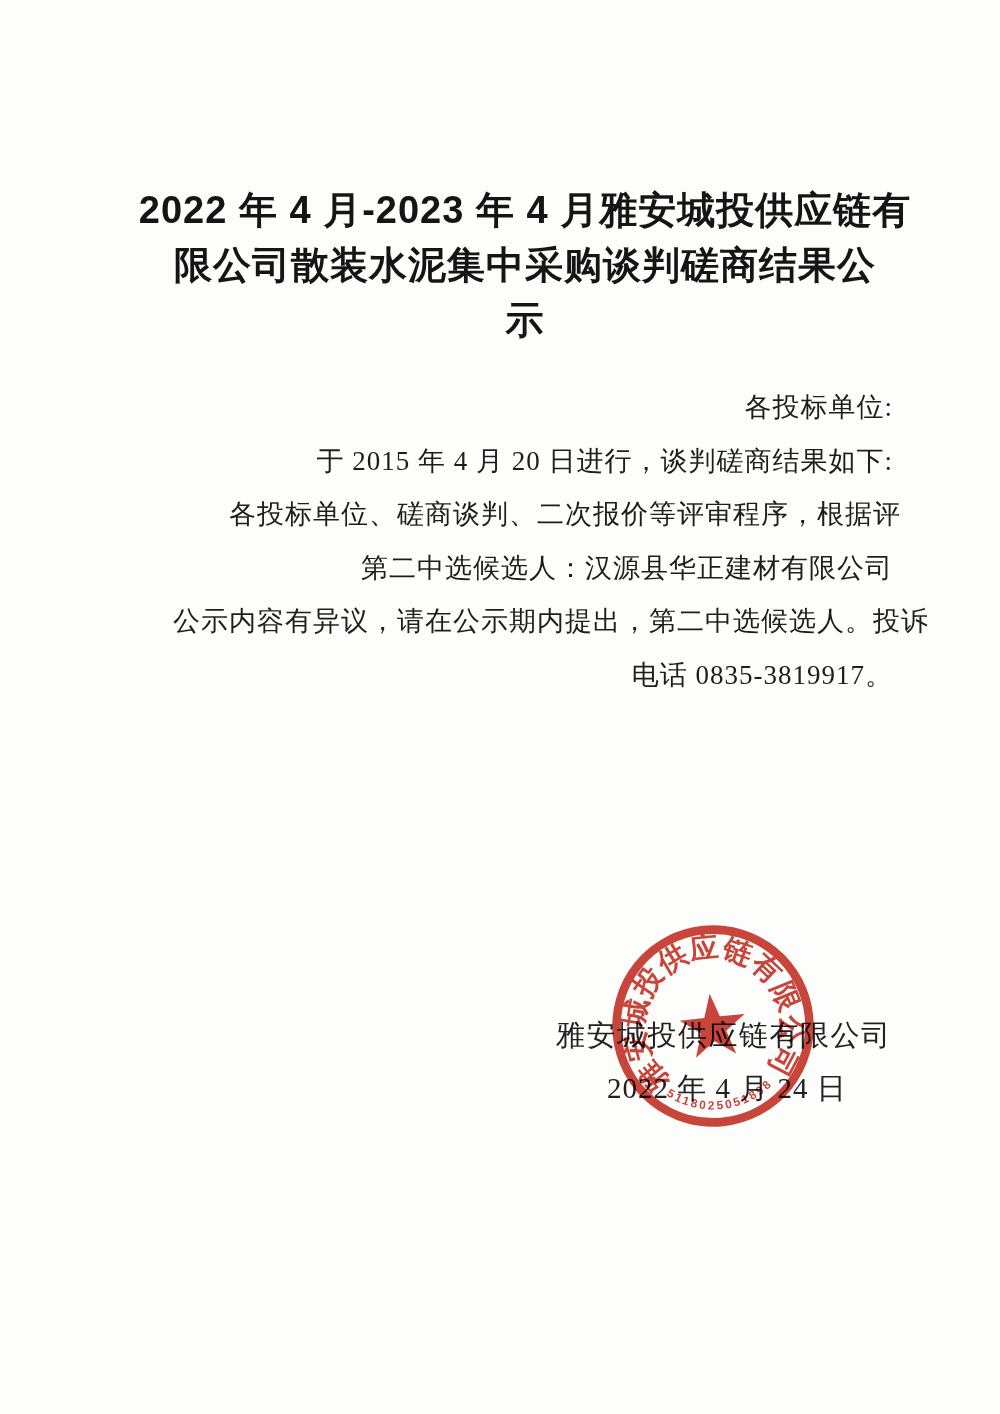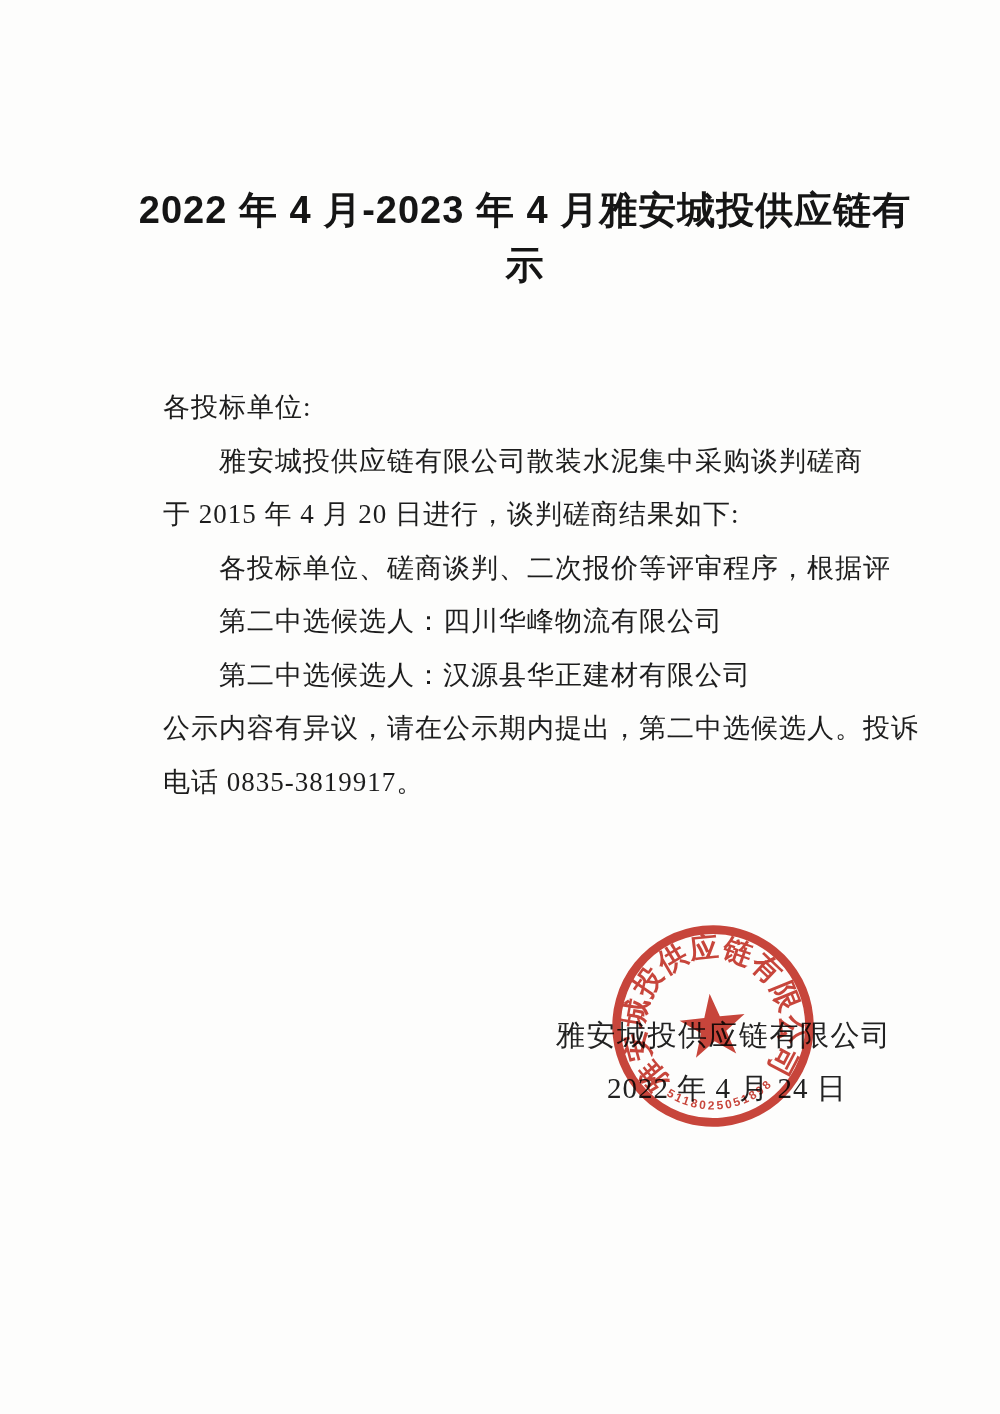--- a/index.html
+++ b/index.html
@@ -23,27 +23,28 @@
     font-weight: bold;
     font-size: 38px;
     line-height: 55px;
     letter-spacing: 1px;
     color: #151515;
   }
   .title-line { white-space: pre; }
   .body-block {
     position: absolute;
     top: 381px;
-    left: 163px;
+    left: 173px;
     width: 720px;
     font-family: "Liberation Serif", "DejaVu Serif", serif;
     font-size: 27px;
     line-height: 53.5px;
     letter-spacing: 1px;
     color: #1d1d1d;
+    text-align: right;
   }
   .body-line { white-space: pre; }
   .sig-company {
     position: absolute;
     top: 1016px;
     left: 556px;
     font-family: "Liberation Serif", "DejaVu Serif", serif;
     font-size: 29px;
     letter-spacing: 1.5px;
     white-space: pre;
@@ -75,29 +76,28 @@
     font-weight: bold;
   }
 </style>
 </head>
 <body>
 
 <div class="page">
 
   <div class="title-block">
     <div class="title-line">2022 年 4 月-2023 年 4 月雅安城投供应链有</div>
+    <div class="title-line">限公司散装水泥集中采购谈判磋商结果公</div>
     <div class="title-line">示</div>
   </div>
 
   <div class="body-block">
     <div class="body-line">各投标单位:</div>
-    <div class="body-line">　　雅安城投供应链有限公司散装水泥集中采购谈判磋商</div>
     <div class="body-line">于 2015 年 4 月 20 日进行，谈判磋商结果如下:</div>
     <div class="body-line">　　各投标单位、磋商谈判、二次报价等评审程序，根据评</div>
-    <div class="body-line">　　第二中选候选人：四川华峰物流有限公司</div>
     <div class="body-line">　　第二中选候选人：汉源县华正建材有限公司</div>
     <div class="body-line">公示内容有异议，请在公示期内提出，第二中选候选人。投诉</div>
     <div class="body-line">电话 0835-3819917。</div>
   </div>
 
   <div class="sig-company">雅安城投供应链有限公司</div>
   <div class="sig-date">2022 年 4 月 24 日</div>
 
   <div class="stamp">
     <svg viewBox="0 0 220 220" xmlns="http://www.w3.org/2000/svg">

